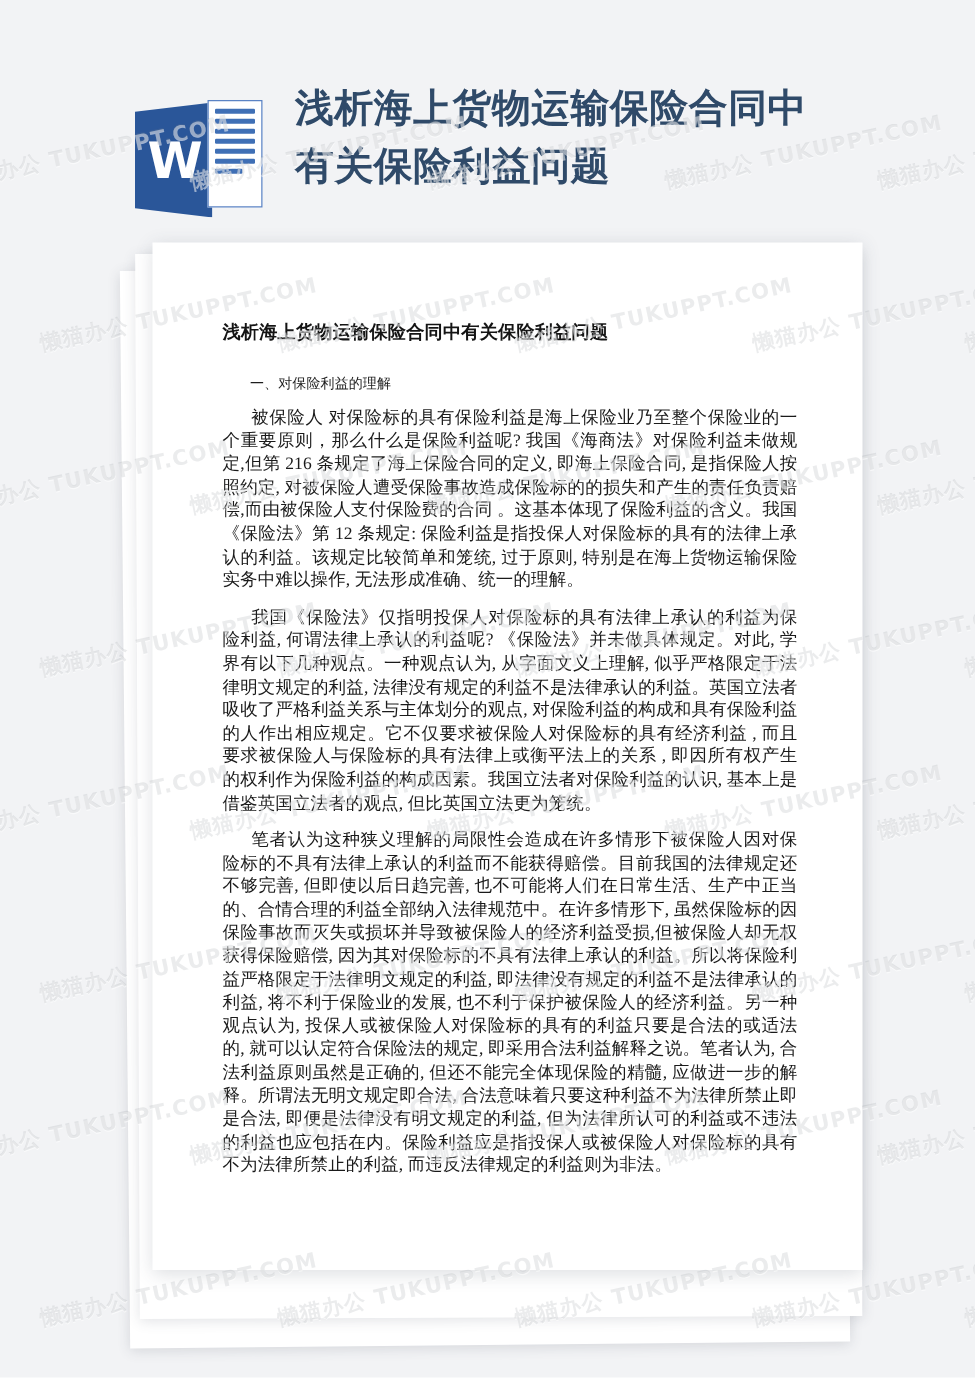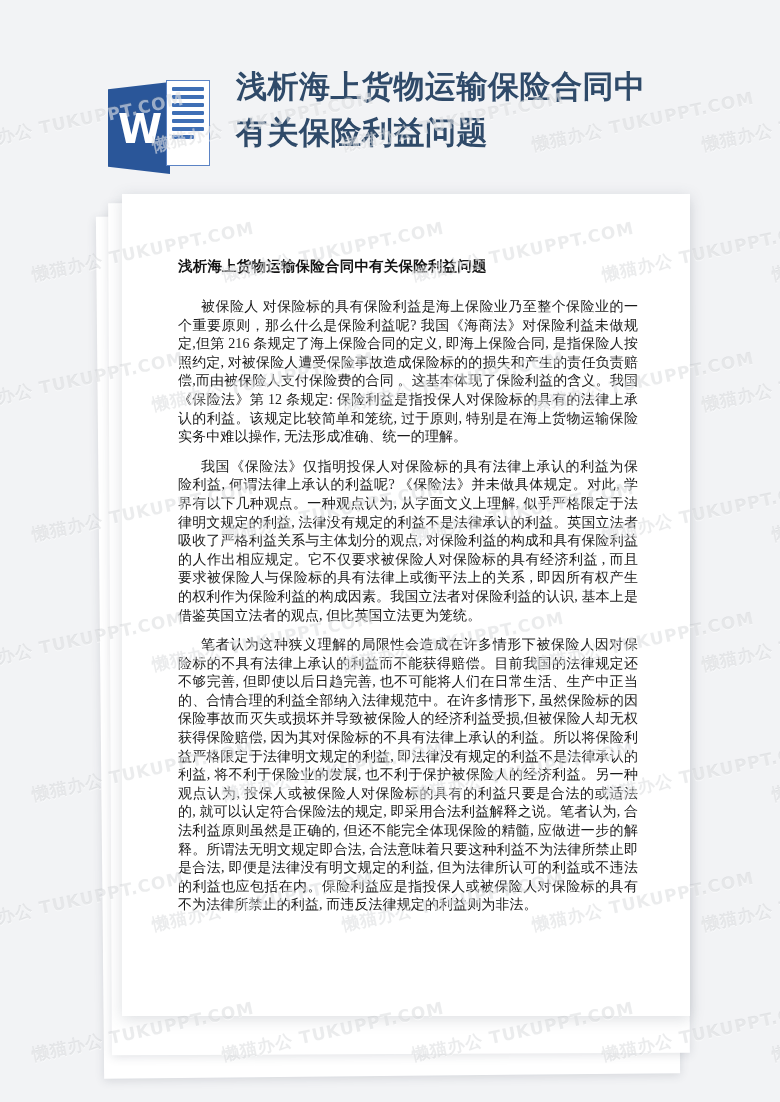--- a/index.html
+++ b/index.html
@@ -212,20 +212,21 @@
 <div class="page-stack">
 
   <div class="sheet sheet-back2"></div>
   <div class="sheet sheet-back1"></div>
 
   <div class="sheet sheet-front">
     <div class="doc-body">
 
       <div class="doc-heading">浅析海上货物运输保险合同中有关保险利益问题</div>
 
+      <div class="sec-heading">一、对保险利益的理解</div>
 
       <p class="para">被保险人 对保险标的具有保险利益是海上保险业乃至整个保险业的一个重要原则，那么什么是保险利益呢? 我国《海商法》对保险利益未做规定,但第 216 条规定了海上保险合同的定义, 即海上保险合同, 是指保险人按照约定, 对被保险人遭受保险事故造成保险标的的损失和产生的责任负责赔偿,而由被保险人支付保险费的合同 。这基本体现了保险利益的含义。我国《保险法》第 12 条规定: 保险利益是指投保人对保险标的具有的法律上承认的利益。该规定比较简单和笼统, 过于原则, 特别是在海上货物运输保险实务中难以操作, 无法形成准确、统一的理解。</p>
       <p class="para">我国《保险法》仅指明投保人对保险标的具有法律上承认的利益为保险利益, 何谓法律上承认的利益呢? 《保险法》并未做具体规定。对此, 学界有以下几种观点。一种观点认为, 从字面文义上理解, 似乎严格限定于法律明文规定的利益, 法律没有规定的利益不是法律承认的利益。英国立法者吸收了严格利益关系与主体划分的观点, 对保险利益的构成和具有保险利益的人作出相应规定。它不仅要求被保险人对保险标的具有经济利益 , 而且要求被保险人与保险标的具有法律上或衡平法上的关系 , 即因所有权产生的权利作为保险利益的构成因素。我国立法者对保险利益的认识, 基本上是借鉴英国立法者的观点, 但比英国立法更为笼统。</p>
       <p class="para last">笔者认为这种狭义理解的局限性会造成在许多情形下被保险人因对保险标的不具有法律上承认的利益而不能获得赔偿。目前我国的法律规定还不够完善, 但即使以后日趋完善, 也不可能将人们在日常生活、生产中正当的、合情合理的利益全部纳入法律规范中。在许多情形下, 虽然保险标的因保险事故而灭失或损坏并导致被保险人的经济利益受损,但被保险人却无权获得保险赔偿, 因为其对保险标的不具有法律上承认的利益。所以将保险利益严格限定于法律明文规定的利益, 即法律没有规定的利益不是法律承认的利益, 将不利于保险业的发展, 也不利于保护被保险人的经济利益。另一种观点认为, 投保人或被保险人对保险标的具有的利益只要是合法的或适法的, 就可以认定符合保险法的规定, 即采用合法利益解释之说。笔者认为, 合法利益原则虽然是正确的, 但还不能完全体现保险的精髓, 应做进一步的解释。所谓法无明文规定即合法, 合法意味着只要这种利益不为法律所禁止即是合法, 即便是法律没有明文规定的利益, 但为法律所认可的利益或不违法的利益也应包括在内。保险利益应是指投保人或被保险人对保险标的具有不为法律所禁止的利益, 而违反法律规定的利益则为非法。</p>
 
 
     </div>
   </div>
 </div>
 

